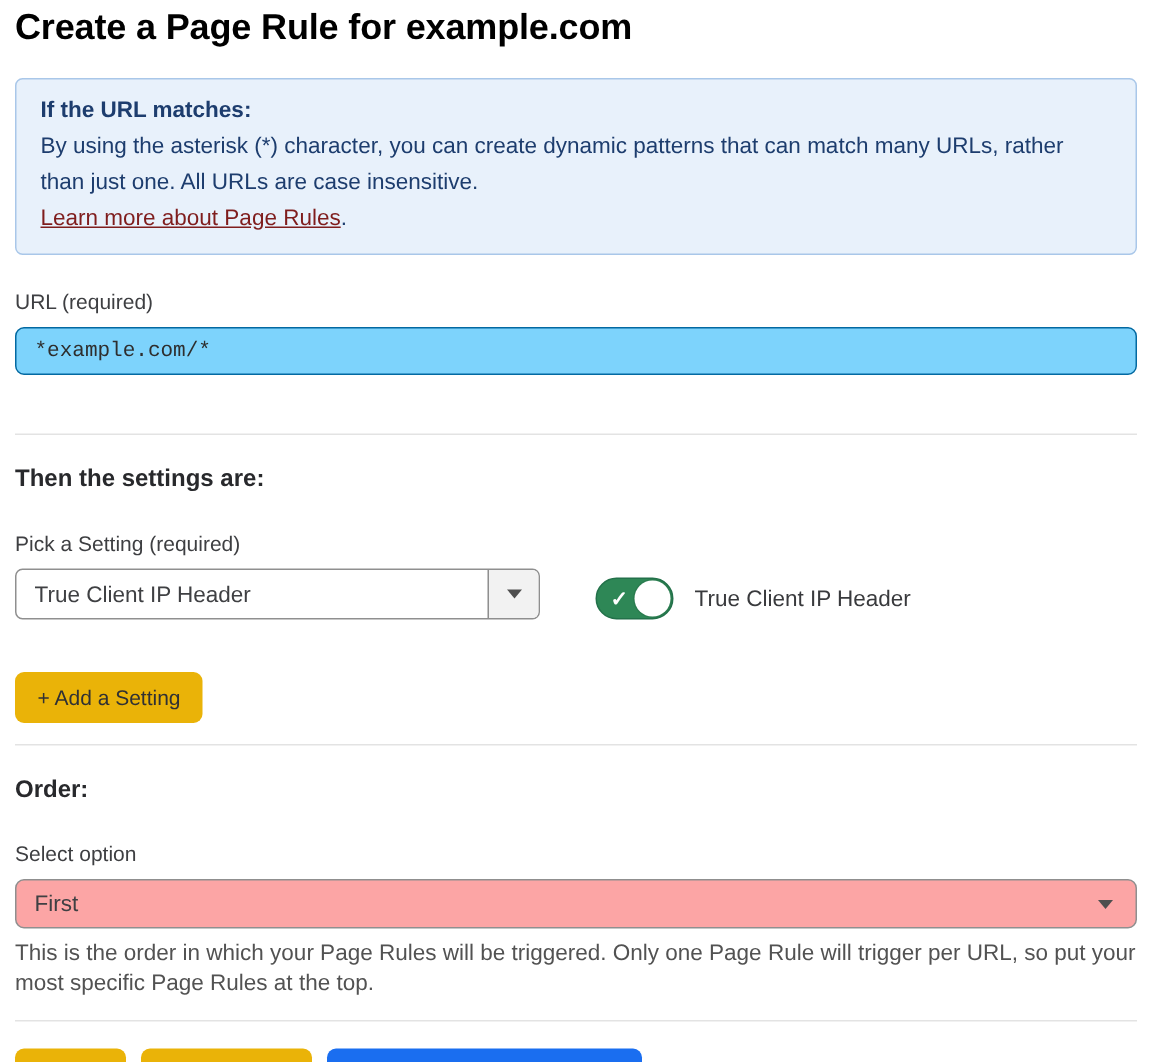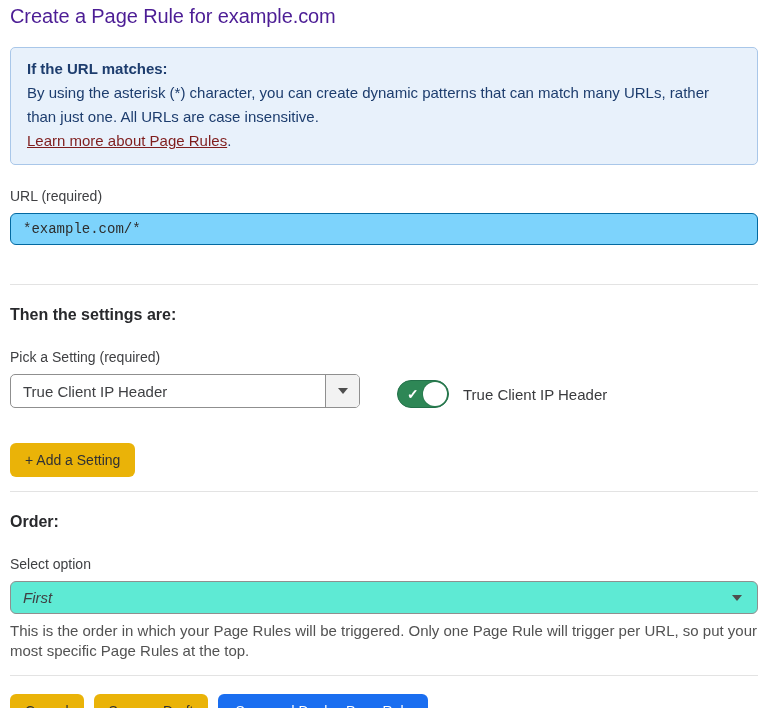--- a/index.html
+++ b/index.html
@@ -5,21 +5,21 @@
   * { box-sizing: border-box; }
   html, body { margin: 0; padding: 0; background: #fff; }
   body {
     width: 769px; height: 708px;
     font-family: "Liberation Sans", sans-serif;
     color: #313131;
     padding: 5px 11px 0 10px;
     overflow: hidden;
   }
   h1 {
-    font-size: 20px; font-weight: normal; color: #4c1d95;
+    font-size: 24px; font-weight: bold; color: #000000;
     margin: 0 0 19px 0; letter-spacing: -0.1px;
   }
   
   .info-box {
     background: #e8f1fb;
     border: 1px solid #a9c7e9;
     border-radius: 5px;
     padding: 9px 16px 11px 16px;
     color: #1d3d6e;
     font-size: 15px;
@@ -77,28 +77,27 @@
     display: flex; align-items: center; justify-content: center;
   }
   .caret {
     width: 0; height: 0;
     border-left: 5px solid transparent;
     border-right: 5px solid transparent;
     border-top: 6px solid #4e4e4e;
   }
   .select-full {
     display: flex; align-items: center; justify-content: space-between;
-    background: #5eead4;
+    background: #fca5a5;
     border: 1px solid #8f8f8f;
     border-radius: 6px;
     height: 33px; width: 100%;
     padding: 0 15px 0 0;
     cursor: pointer;
     margin-top: 0;
-    font-style: italic;
   }
   
   .toggle-group { display: flex; align-items: center; margin-left: 19px; }
   .toggle {
     position: relative;
     width: 52px; height: 28px;
     background: #2e8756;
     border: 1px solid #23714a;
     border-radius: 15px;
     cursor: pointer;

